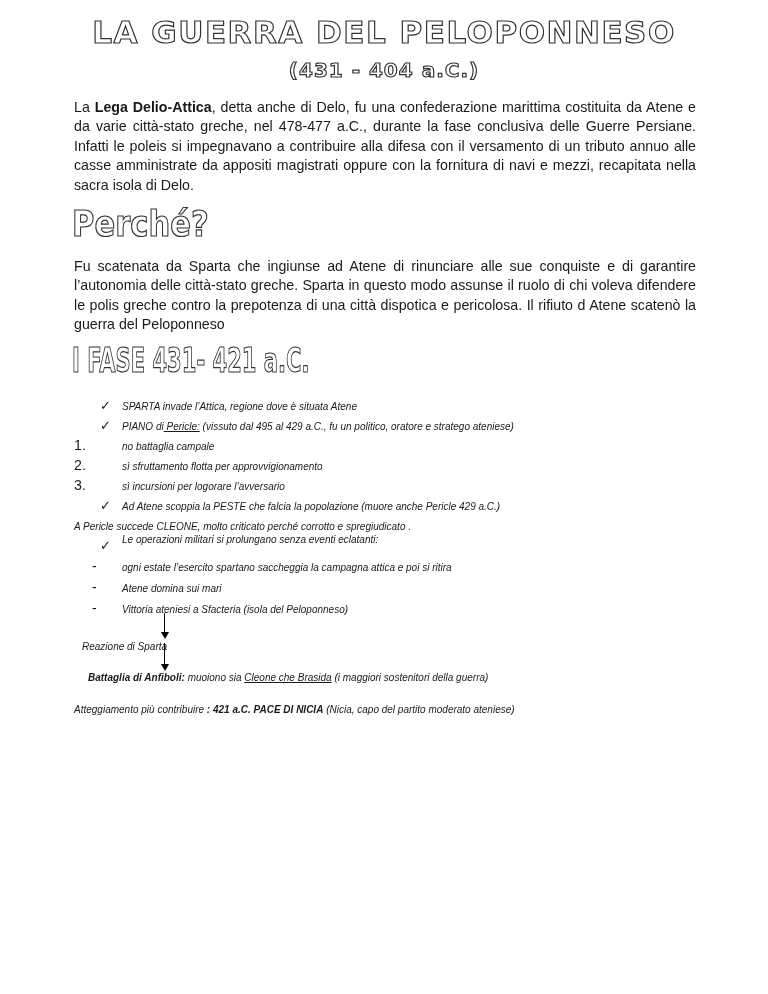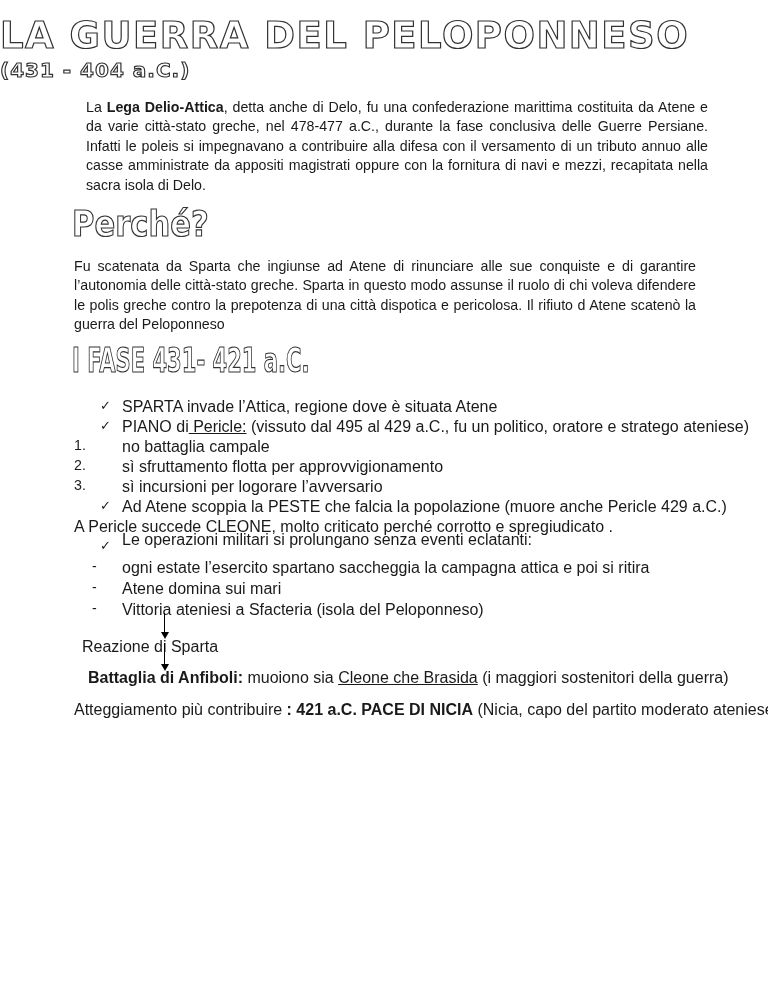--- a/index.html
+++ b/index.html
@@ -4,33 +4,33 @@
   <style>
     html, body { margin: 0; padding: 0; background: #ffffff; }
     body { width: 768px; height: 994px; position: relative; overflow: hidden;
            font-family: "Liberation Sans", "DejaVu Sans", sans-serif; color: #1a1a1a; }
     .outline {
       color: #ffffff;
       -webkit-text-stroke: 1.2px #333;
       font-family: "DejaVu Sans", sans-serif;
       letter-spacing: 1px;
     }
-    .title { position: absolute; left: 0; width: 768px; top: 14px; text-align: left;
-             font-size: 37px; font-weight: 700; letter-spacing: 1.5px; }
-    .subtitle { position: absolute; left: 0; width: 768px; top: 58px; text-align: left;
+    .title { position: absolute; left: 0; width: 768px; top: 14px; text-align: center;
+             font-size: 31px; font-weight: 700; letter-spacing: 1.5px; }
+    .subtitle { position: absolute; left: 0; width: 768px; top: 58px; text-align: center;
                 font-size: 20px; font-weight: 700; }
     .para { position: absolute; left: 74px; width: 622px; font-size: 14.2px; line-height: 19.4px;
             text-align: justify; }
-    .p1 { top: 98px; margin-left: 12px; }
+    .p1 { top: 98px; }
     .h-perche { position: absolute; left: 72px; top: 203px; font-size: 36px; font-weight: 700;
                 font-family: "DejaVu Sans", sans-serif; letter-spacing: 0; transform: scaleX(0.85); transform-origin: left; }
     .p2 { top: 257px; }
     .h-fase { position: absolute; left: 72px; top: 340px; font-size: 34px; font-weight: 700;
               transform: scaleX(0.62); transform-origin: left; letter-spacing: 0; }
-    .line { position: absolute; font-size: 16px; line-height: 19px; white-space: nowrap; }
+    .line { position: absolute; font-size: 10px; line-height: 19px; white-space: nowrap; font-style: italic; }
     .check { position: absolute; left: 100px; font-size: 13px; }
     .num { position: absolute; left: 74px; font-size: 14.2px; }
     .ind { left: 122px; }
     .dash { position: absolute; left: 92px; font-size: 14.2px; }
     .u { text-decoration: underline; }
     b { font-weight: 700; }
     .arrow { position: absolute; width: 1px; background: #000; }
     .arrow::after { content: ""; position: absolute; left: -3.5px; bottom: -6px;
                     border-left: 4px solid transparent; border-right: 4px solid transparent;
                     border-top: 7px solid #000; }

